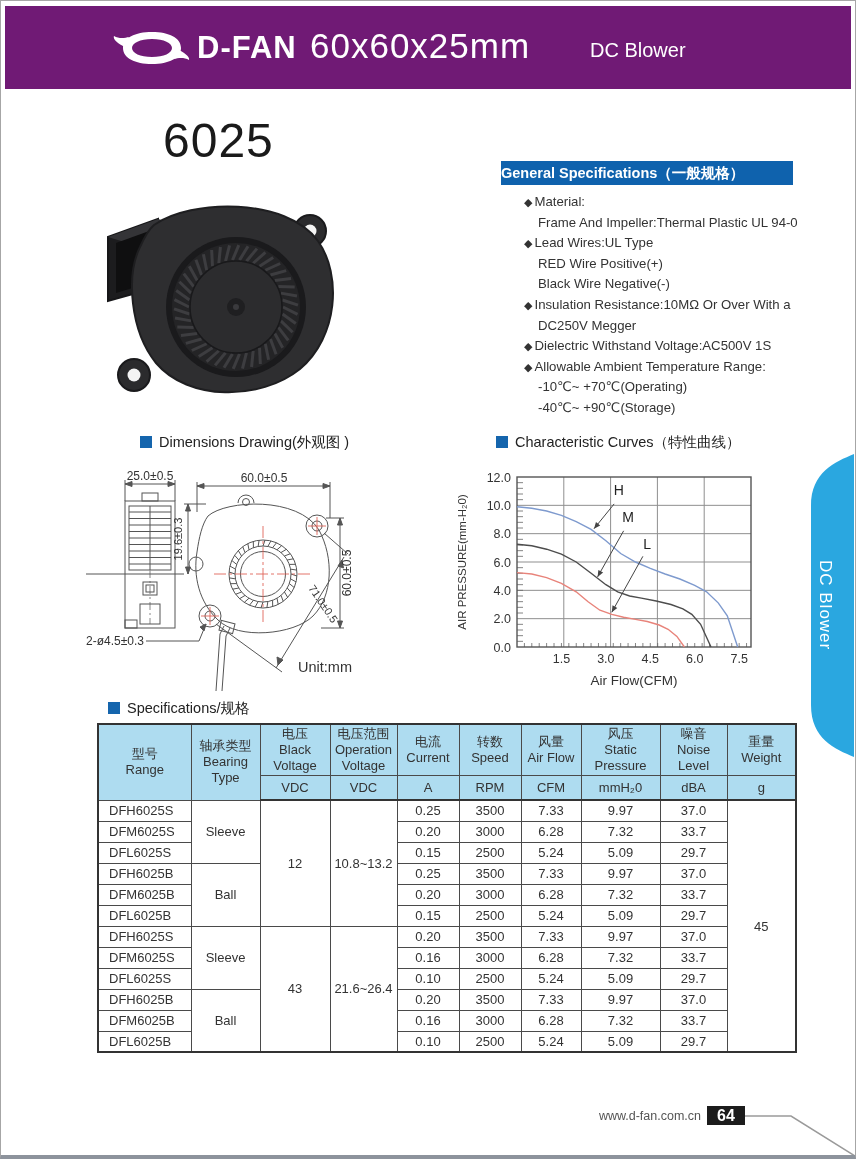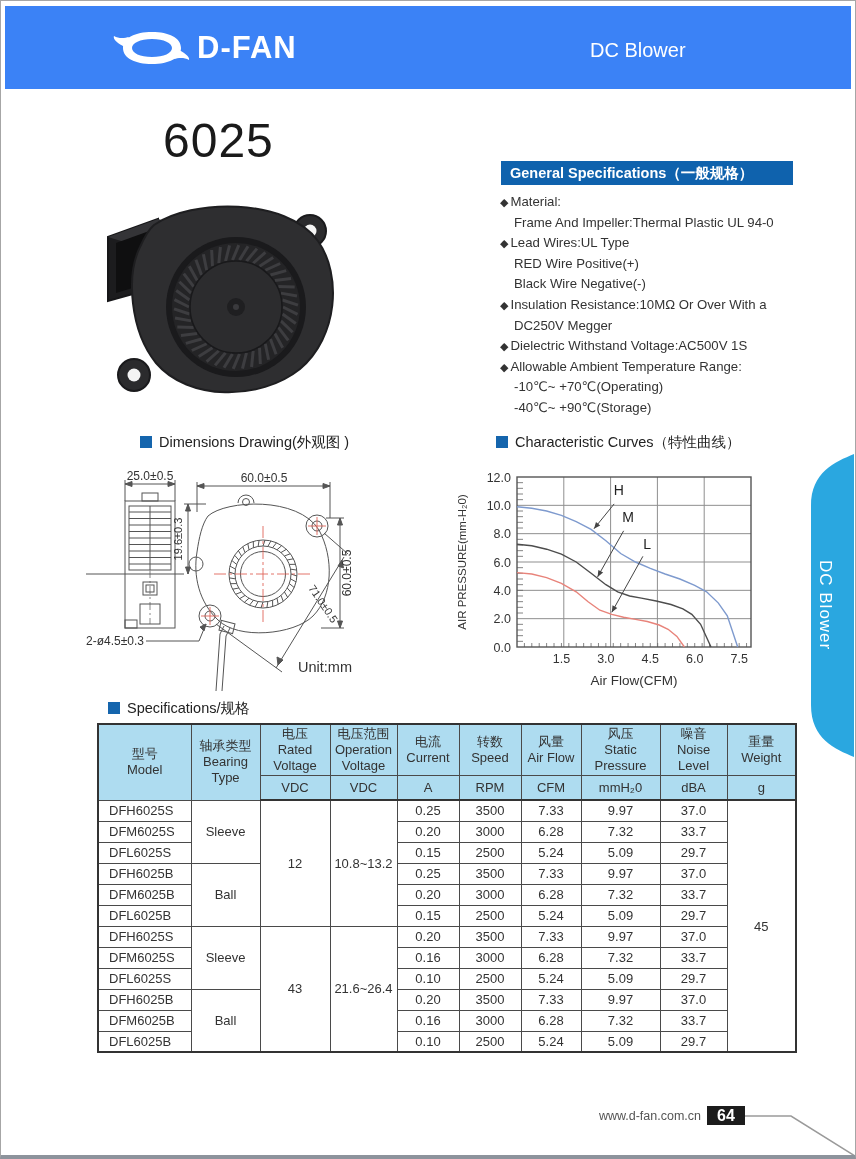--- a/index.html
+++ b/index.html
@@ -1,33 +1,33 @@
 <!DOCTYPE html>
 <html><head>
 <meta charset="utf-8">
 <style>
   html,body{margin:0;padding:0;background:#e8e8e8;}
   *{box-sizing:border-box;}
   .page{position:relative;width:856px;height:1159px;margin:0 auto;background:#fff;
         border:1px solid #a6a6a6;border-bottom:4px solid #8d939c;overflow:hidden;
         font-family:"Liberation Sans","DejaVu Sans",sans-serif;color:#333;}
   
-  .topbar{position:absolute;left:4px;right:4px;top:5px;height:83px;background:#3b82f6;}
+  .topbar{position:absolute;left:4px;right:4px;top:5px;height:83px;background:#701a75;}
   .logo-wrap{position:absolute;left:108px;top:18px;display:flex;align-items:center;}
   .logo-text{color:#fff;font-size:31px;font-weight:bold;letter-spacing:1px;margin-left:6px;}
   .size-text{position:absolute;left:305px;top:20px;color:#fff;font-size:35px;font-weight:400;letter-spacing:1px;}
   .ptype-text{position:absolute;left:585px;top:33px;color:#fff;font-size:20px;}
   
   .model-title{position:absolute;left:162px;top:112px;font-size:48px;color:#1a1a1a;letter-spacing:1px;}
   .photo{position:absolute;left:95px;top:178px;}
   
   .gs-banner{position:absolute;left:500px;top:160px;width:292px;height:24px;background:#0f62ad;
-             color:#fff;font-size:14.5px;font-weight:bold;line-height:24px;padding-left:9px;}
+             color:#fff;font-size:14.5px;font-weight:bold;line-height:24px;}
   .gs-list{position:absolute;left:499px;top:191px;width:310px;font-size:13.2px;line-height:20.6px;color:#333;}
-  .gs-line{white-space:nowrap;}
+  .gs-line{white-space:nowrap;margin-left:24px;}
   .gs-line .cont{padding-left:14px;}
   .gs-bullet{font-size:11px;margin-right:2px;color:#333;}
   
   .sec-head{position:absolute;font-size:14.5px;color:#222;}
   .sec-sq{display:inline-block;width:12px;height:12px;background:#1565ad;margin-right:7px;position:relative;top:1px;}
   
   .drawing{position:absolute;left:85px;top:455px;}
   .chart{position:absolute;left:452px;top:452px;}
   
   .spec-table{position:absolute;left:96px;top:722px;border-collapse:collapse;table-layout:fixed;}
@@ -61,20 +61,21 @@
       <svg width="78" height="48" viewBox="0 0 78 48">
         <g fill="#ffffff">
           <path d="M39,8 C56,8 68,14 68,24 C68,34 56,40 39,40 C22,40 10,34 10,24 C10,14 22,8 39,8 Z
                    M39,15 C27,15 19,19 19,24 C19,29 27,33 39,33 C51,33 59,29 59,24 C59,19 51,15 39,15 Z"></path>
           <path d="M10,22 C2,18 0,14 1,12 C6,15 12,14 16,13 L12,22 Z"></path>
           <path d="M66,26 C74,30 77,34 76,36 C71,33 65,34 61,35 L65,26 Z"></path>
         </g>
       </svg>
       <span class="logo-text">D-FAN</span>
     </div>
+    <div class="size-text">60x60x25mm</div>
     <div class="ptype-text">DC Blower</div>
   </div>
 
   <div class="model-title">6025</div>
 
   <div class="photo">
     <svg width="265" height="235" viewBox="0 0 265 235">
 
       <polygon points="12,58 62,40 62,108 12,122" fill="#1c1c1e" stroke="#161618" stroke-width="2"></polygon>
       <polygon points="12,58 62,40 108,52 58,72" fill="#343437"></polygon>
@@ -410,30 +411,30 @@
         <col style="width: 62px;">
         <col style="width: 60px;">
         <col style="width: 79px;">
         <col style="width: 67px;">
         <col style="width: 69px;">
       </colgroup>
     <thead id="spec-thead">
         <tr class="h1">
           <td rowspan="2">
             <div class="hline">型号</div>
-            <div class="hline">Model</div>
+            <div class="hline">Range</div>
           </td>
           <td rowspan="2">
             <div class="hline">轴承类型</div>
             <div class="hline">Bearing</div>
             <div class="hline">Type</div>
           </td>
           <td>
             <div class="hline">电压</div>
-            <div class="hline">Rated</div>
+            <div class="hline">Black</div>
             <div class="hline">Voltage</div>
           </td>
           <td>
             <div class="hline">电压范围</div>
             <div class="hline">Operation</div>
             <div class="hline">Voltage</div>
           </td>
           <td>
             <div class="hline">电流</div>
             <div class="hline">Current</div>

